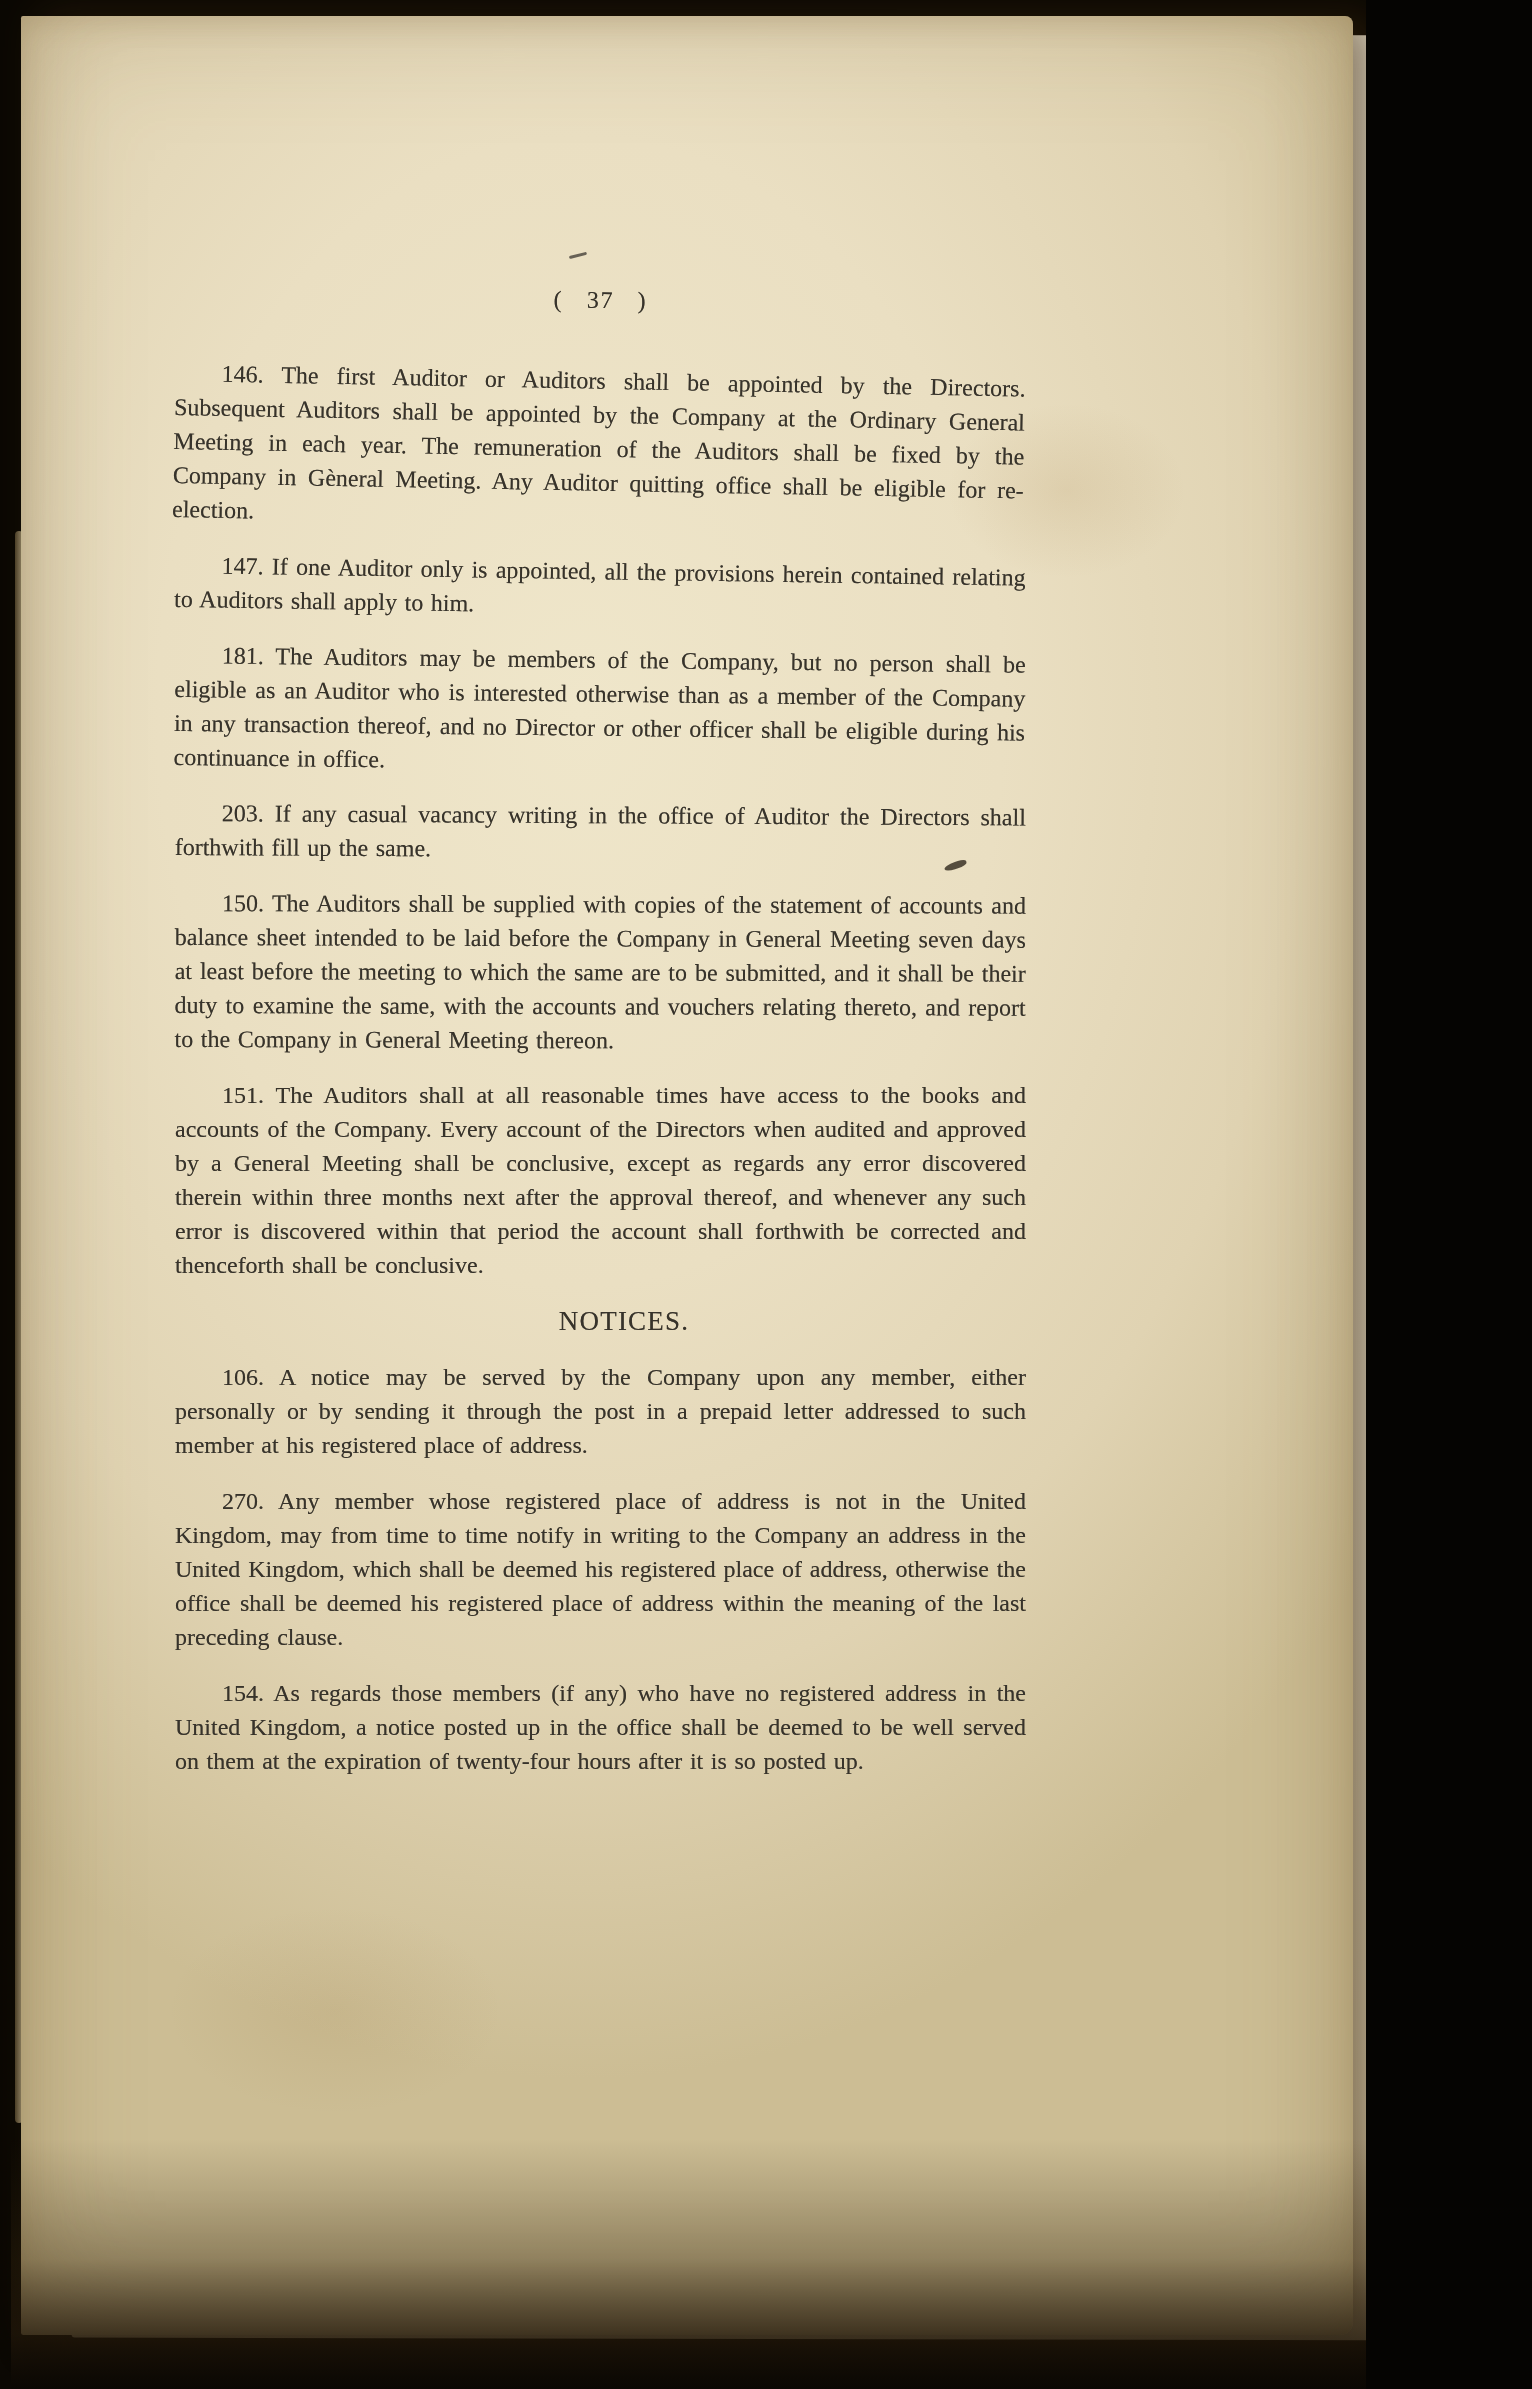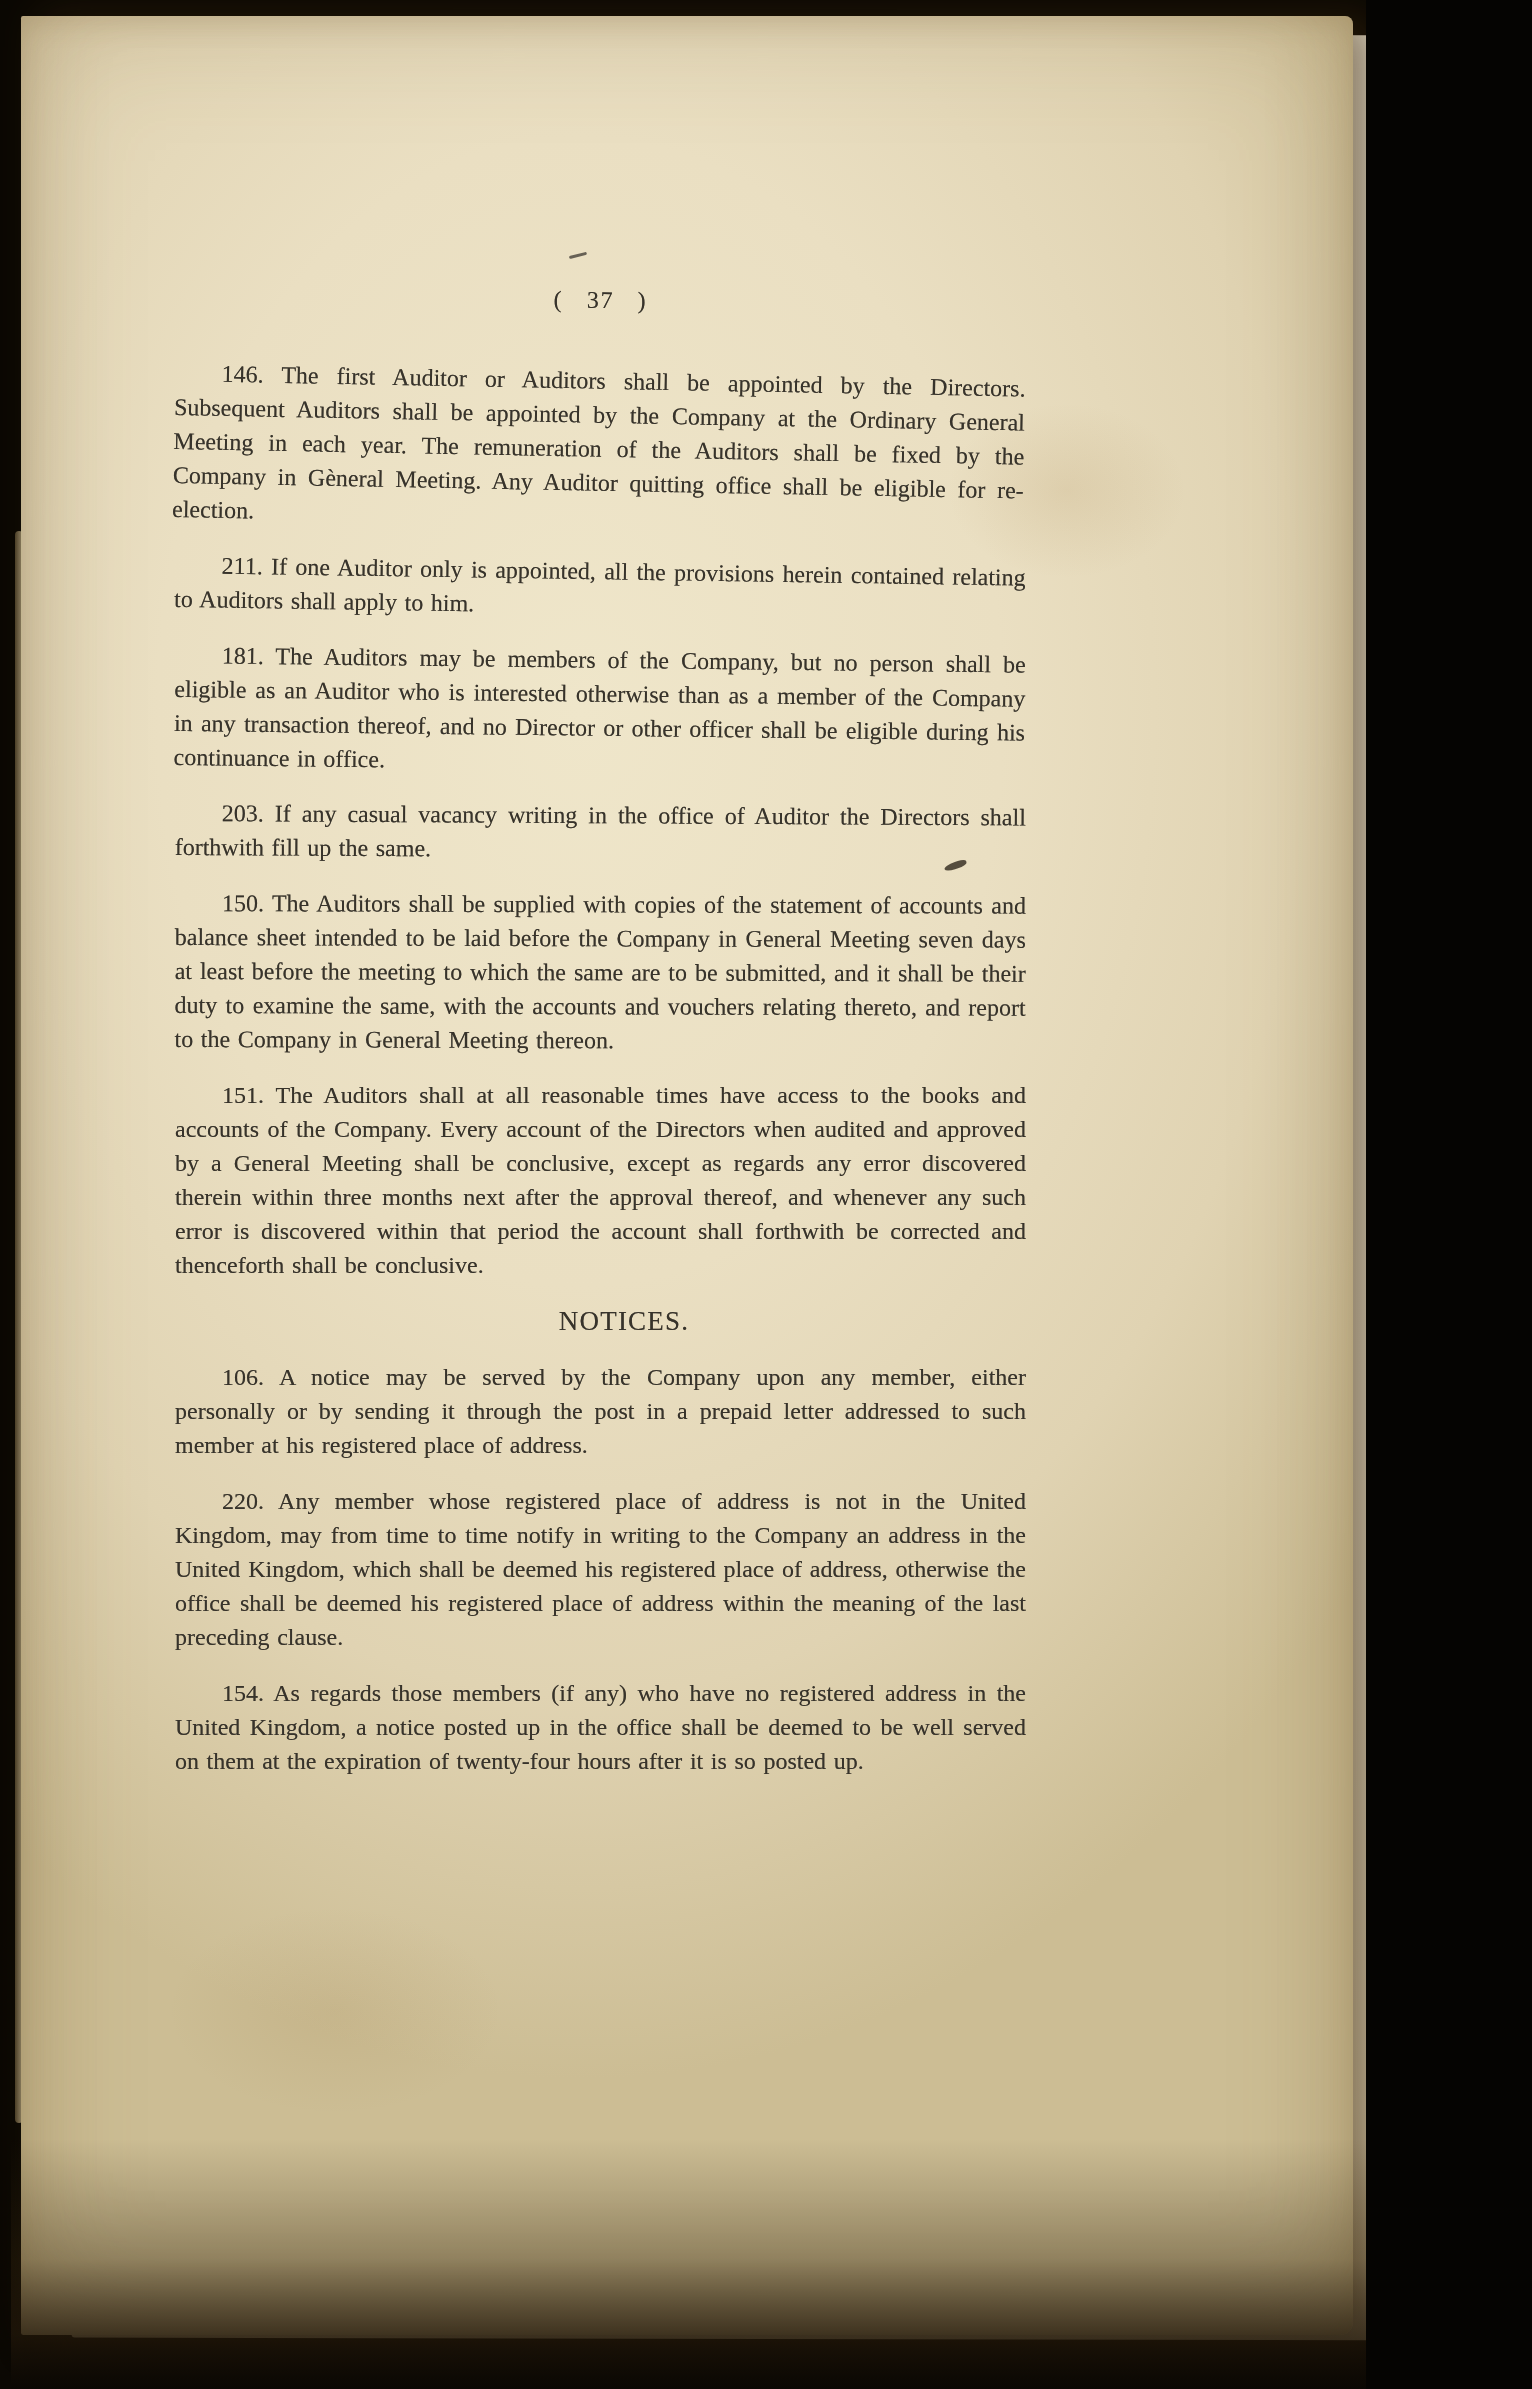--- a/index.html
+++ b/index.html
@@ -125,35 +125,35 @@
     <div class="pencil-mark"></div>
     <div class="ink-smudge"></div>
     <div class="stain s1"></div>
     <div class="stain s2"></div>
 
     <div class="content">
       <p class="page-number">( 37 )</p>
 
       <p class="article t11"><span>146.</span> <span>The first Auditor or Auditors shall be appointed by the Directors. Subsequent Auditors shall be appointed by the Company at the Ordinary General Meeting in each year. The remuneration of the Auditors shall be fixed by the Company in Gèneral Meeting. Any Auditor quitting office shall be eligible for re-election.</span></p>
 
-      <p class="article t09"><span>211.</span> <span>If one Auditor only is appointed, all the provisions herein contained relating to Auditors shall apply to him.</span></p>
+      <p class="article t09"><span>147.</span> <span>If one Auditor only is appointed, all the provisions herein contained relating to Auditors shall apply to him.</span></p>
 
       <p class="article t07"><span>181.</span> <span>The Auditors may be members of the Company, but no person shall be eligible as an Auditor who is interested otherwise than as a member of the Company in any transaction thereof, and no Director or other officer shall be eligible during his continuance in office.</span></p>
 
       <p class="article t03"><span>203.</span> <span>If any casual vacancy writing in the office of Auditor the Directors shall forthwith fill up the same.</span></p>
 
       <p class="article t02"><span>150.</span> <span>The Auditors shall be supplied with copies of the statement of accounts and balance sheet intended to be laid before the Company in General Meeting seven days at least before the meeting to which the same are to be submitted, and it shall be their duty to examine the same, with the accounts and vouchers relating thereto, and report to the Company in General Meeting thereon.</span></p>
 
       <p class="article t00"><span>151.</span> <span>The Auditors shall at all reasonable times have access to the books and accounts of the Company. Every account of the Directors when audited and approved by a General Meeting shall be conclusive, except as regards any error discovered therein within three months next after the approval thereof, and whenever any such error is discovered within that period the account shall forthwith be corrected and thenceforth shall be conclusive.</span></p>
 
       <p class="article section-heading t00">NOTICES.</p>
 
       <p class="article t00"><span>106.</span> <span>A notice may be served by the Company upon any member, either personally or by sending it through the post in a prepaid letter addressed to such member at his registered place of address.</span></p>
 
-      <p class="article t00"><span>220.</span> <span>Any member whose registered place of address is not in the United Kingdom, may from time to time notify in writing to the Company an address in the United Kingdom, which shall be deemed his registered place of address, otherwise the office shall be deemed his registered place of address within the meaning of the last preceding clause.</span></p>
+      <p class="article t00"><span>270.</span> <span>Any member whose registered place of address is not in the United Kingdom, may from time to time notify in writing to the Company an address in the United Kingdom, which shall be deemed his registered place of address, otherwise the office shall be deemed his registered place of address within the meaning of the last preceding clause.</span></p>
 
       <p class="article t00"><span>154.</span> <span>As regards those members (if any) who have no registered address in the United Kingdom, a notice posted up in the office shall be deemed to be well served on them at the expiration of twenty-four hours after it is so posted up.</span></p>
     </div>
   </div>
 
   <div class="bottom-shadow"></div>
 
 </div>
 
 

